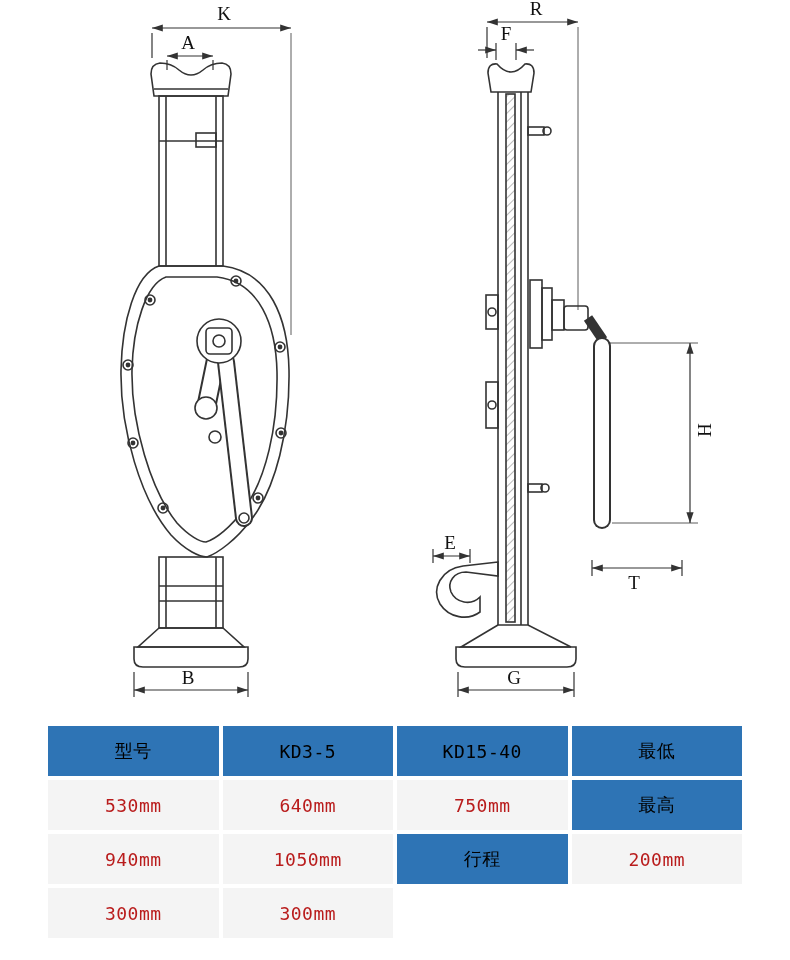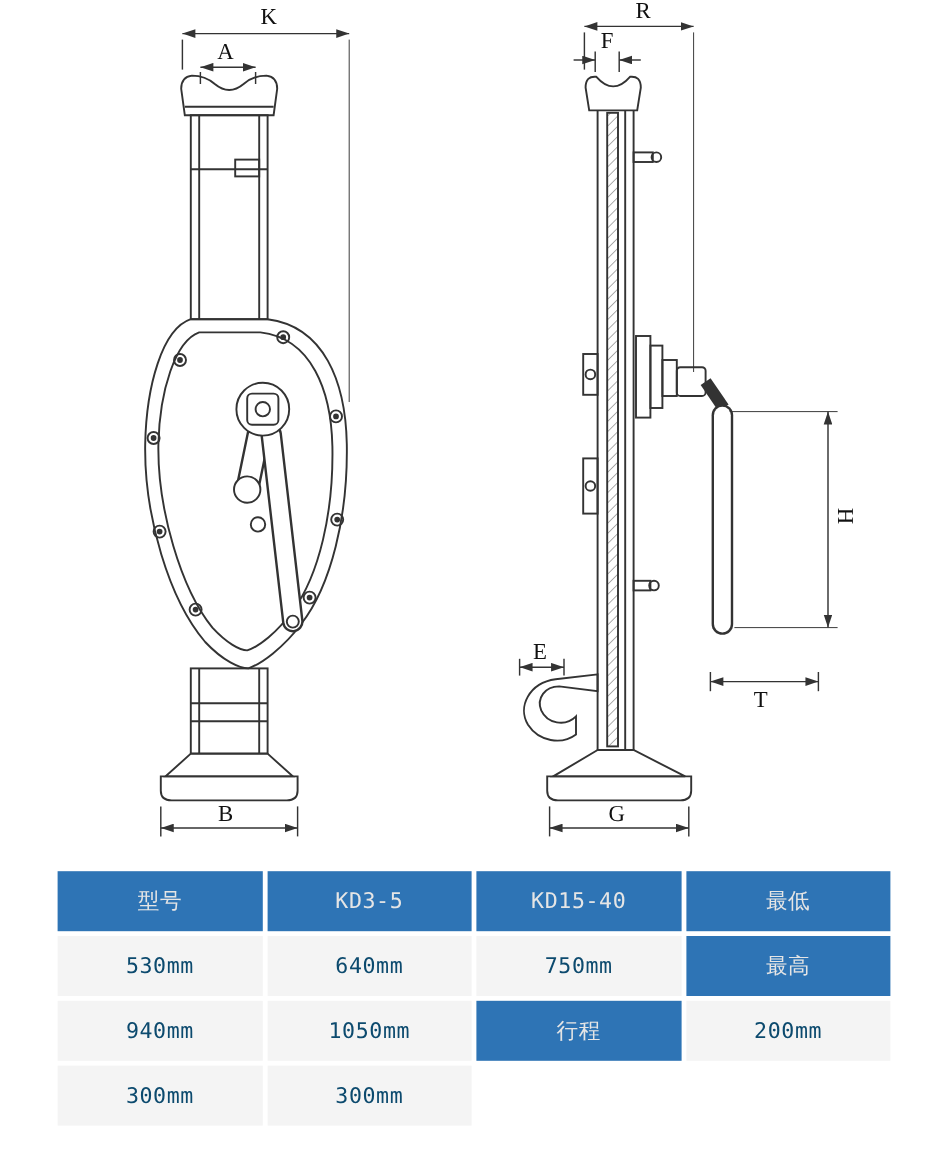--- a/index.html
+++ b/index.html
@@ -20,22 +20,22 @@
     gap: 4px;
     background: #ffffff;
   }
   .cell {
     height: 50px;
     display: flex; align-items: center; justify-content: center;
     font-family: "DejaVu Sans Mono", "Liberation Mono", monospace;
     font-size: 18px;
     letter-spacing: 0.5px;
   }
-  .cell.hdr { background: #2e74b5; color: #e5e5e5; text-align: center; }
-  .cell.val { background: #f4f4f4; color: #0c4a6e; }
+  .cell.hdr { background: #2e74b5; color: #000000; text-align: center; }
+  .cell.val { background: #f4f4f4; color: #b91c1c; }
 </style>
 </head>
 <body>
 
 <div class="page">
 
   <div class="drawing">
     <svg width="790" height="720" viewBox="0 0 790 720">
       <defs>
         <marker id="arrE" markerWidth="11" markerHeight="8" refX="9" refY="3" orient="auto">

